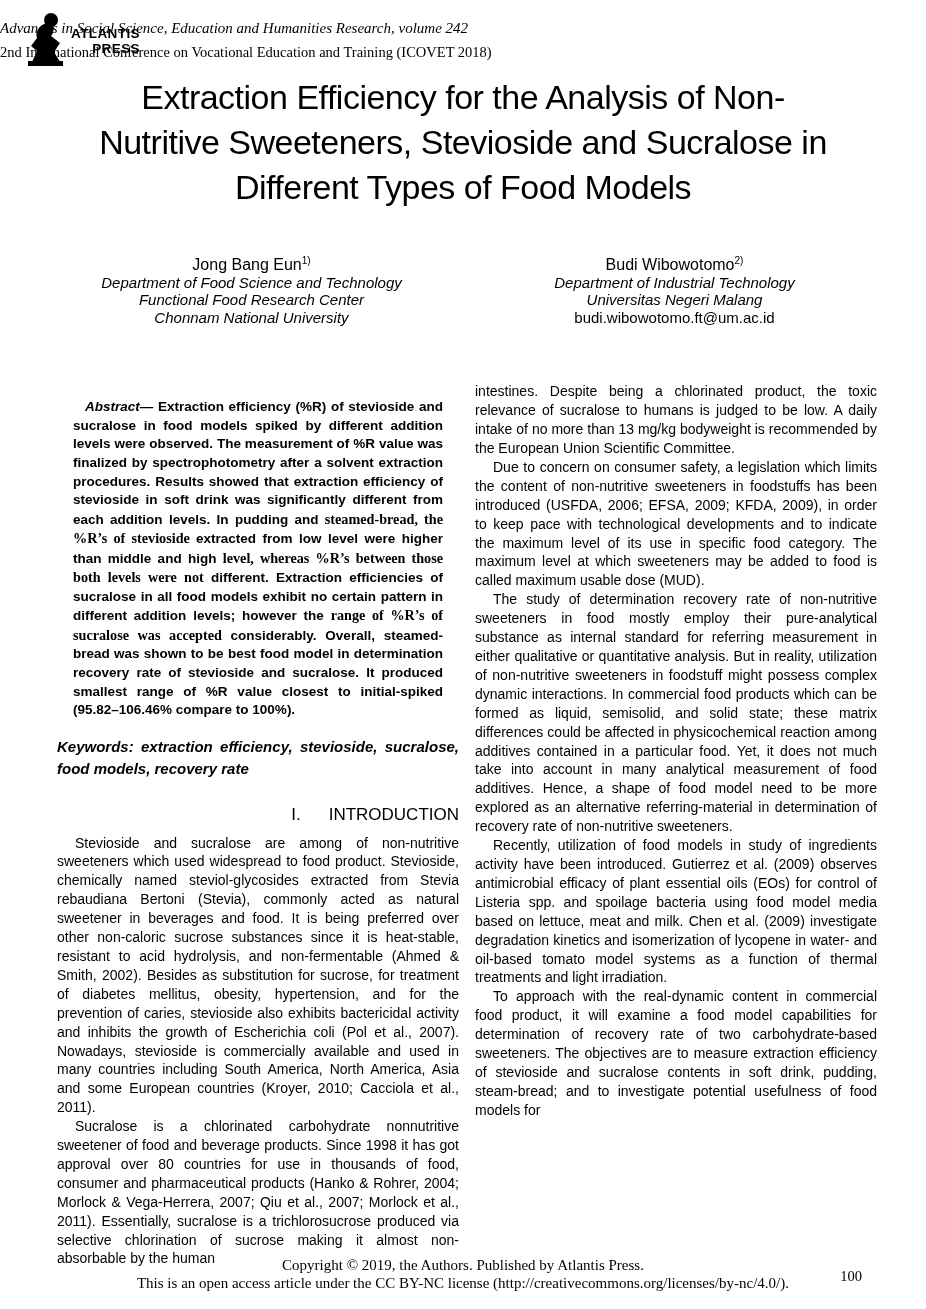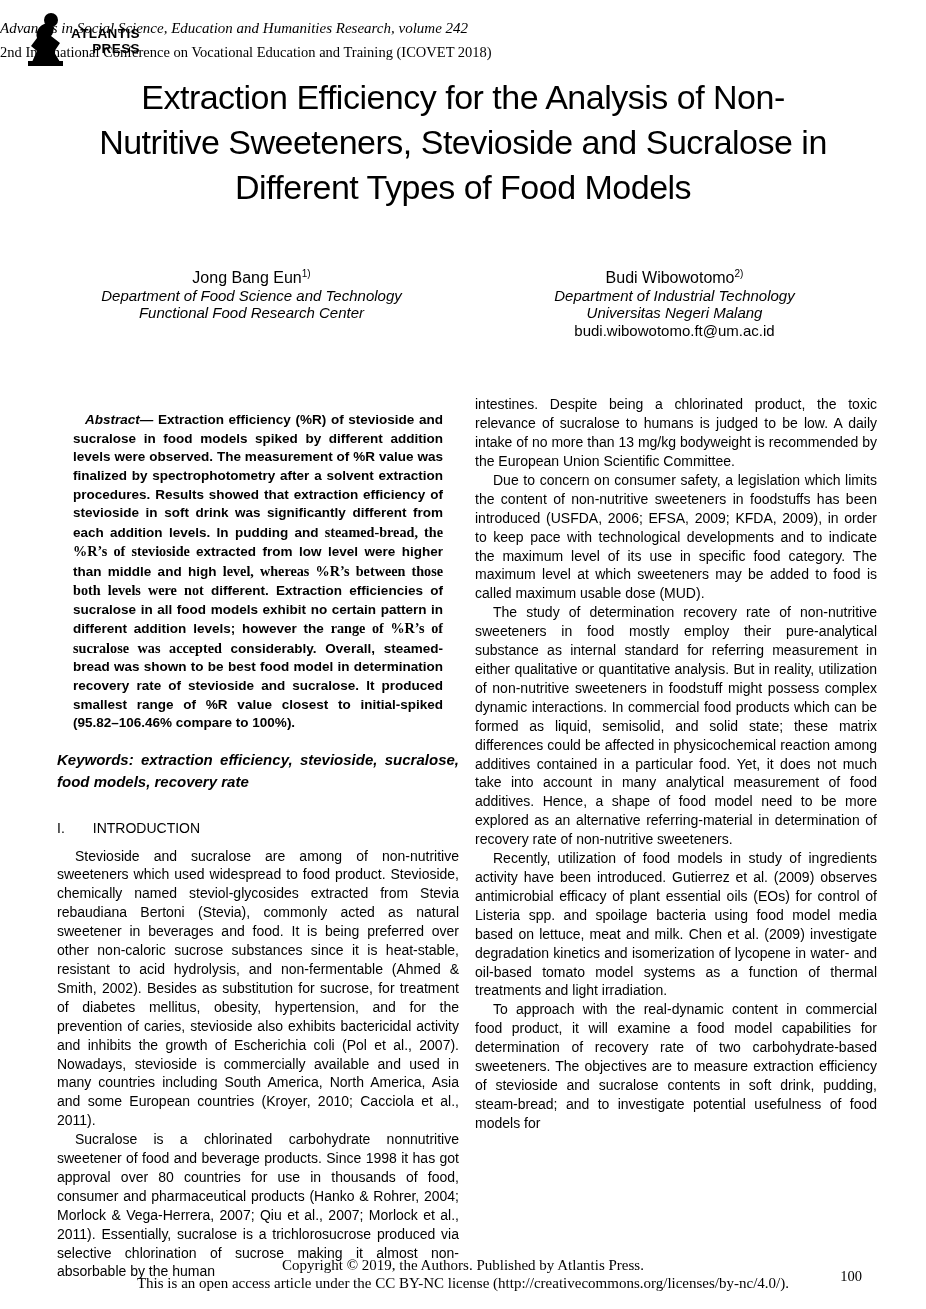--- a/index.html
+++ b/index.html
@@ -42,21 +42,21 @@
     letter-spacing: -0.5px;
     font-weight: 400;
   }
   
   .authors {
     margin-top: 42px;
     display: flex;
     padding: 0 40px;
   }
   .author { flex: 1; text-align: center; line-height: 17.5px; }
-  .author-name { font-size: 16px; margin-top: 13px; }
+  .author-name { font-size: 16px; }
   .author-name sup { font-size: 10px; }
   .affil { font-style: italic; font-size: 15px; }
   .email { font-size: 15px; }
   
   .columns {
     margin-top: 56px;
     display: flex;
     gap: 16px;
     padding-left: 57px;
     padding-right: 49px;
@@ -74,22 +74,22 @@
   .keywords {
     margin: 14px 0 0 0;
     font-weight: bold;
     font-style: italic;
     font-size: 15px;
     line-height: 22px;
   }
   .section-heading {
     margin-top: 26px;
     margin-bottom: 9px;
-    text-align: left;
-    font-size: 14px;
+    text-align: right;
+    font-size: 17px;
     font-weight: 400;
   }
   .heading-num { margin-right: 28px; }
   .body-par { margin: 0; text-indent: 18px; }
   .body-par.noindent { text-indent: 0; }
   
   .footer {
     position: absolute;
     top: 1256px;
     left: 0; right: 0;
@@ -133,20 +133,21 @@
     <div class="conference-line">2nd International Conference on Vocational Education and Training (ICOVET 2018)</div>
   </div>
 
   <h1 class="paper-title">Extraction Efficiency for the Analysis of Non-Nutritive Sweeteners, Stevioside and Sucralose in Different Types of Food Models</h1>
 
   <div class="authors">
     <div class="author">
       <div class="author-name"><span>Jong Bang Eun</span><sup>1)</sup></div>
       <div class="affil">Department of Food Science and Technology</div>
       <div class="affil">Functional Food Research Center</div>
+      <div class="affil">Chonnam National University</div>
     </div>
     <div class="author">
       <div class="author-name"><span>Budi Wibowotomo</span><sup>2)</sup></div>
       <div class="affil">Department of Industrial Technology</div>
       <div class="affil">Universitas Negeri Malang</div>
       <div class="email">budi.wibowotomo.ft@um.ac.id</div>
     </div>
   </div>
 
   <div class="columns">

